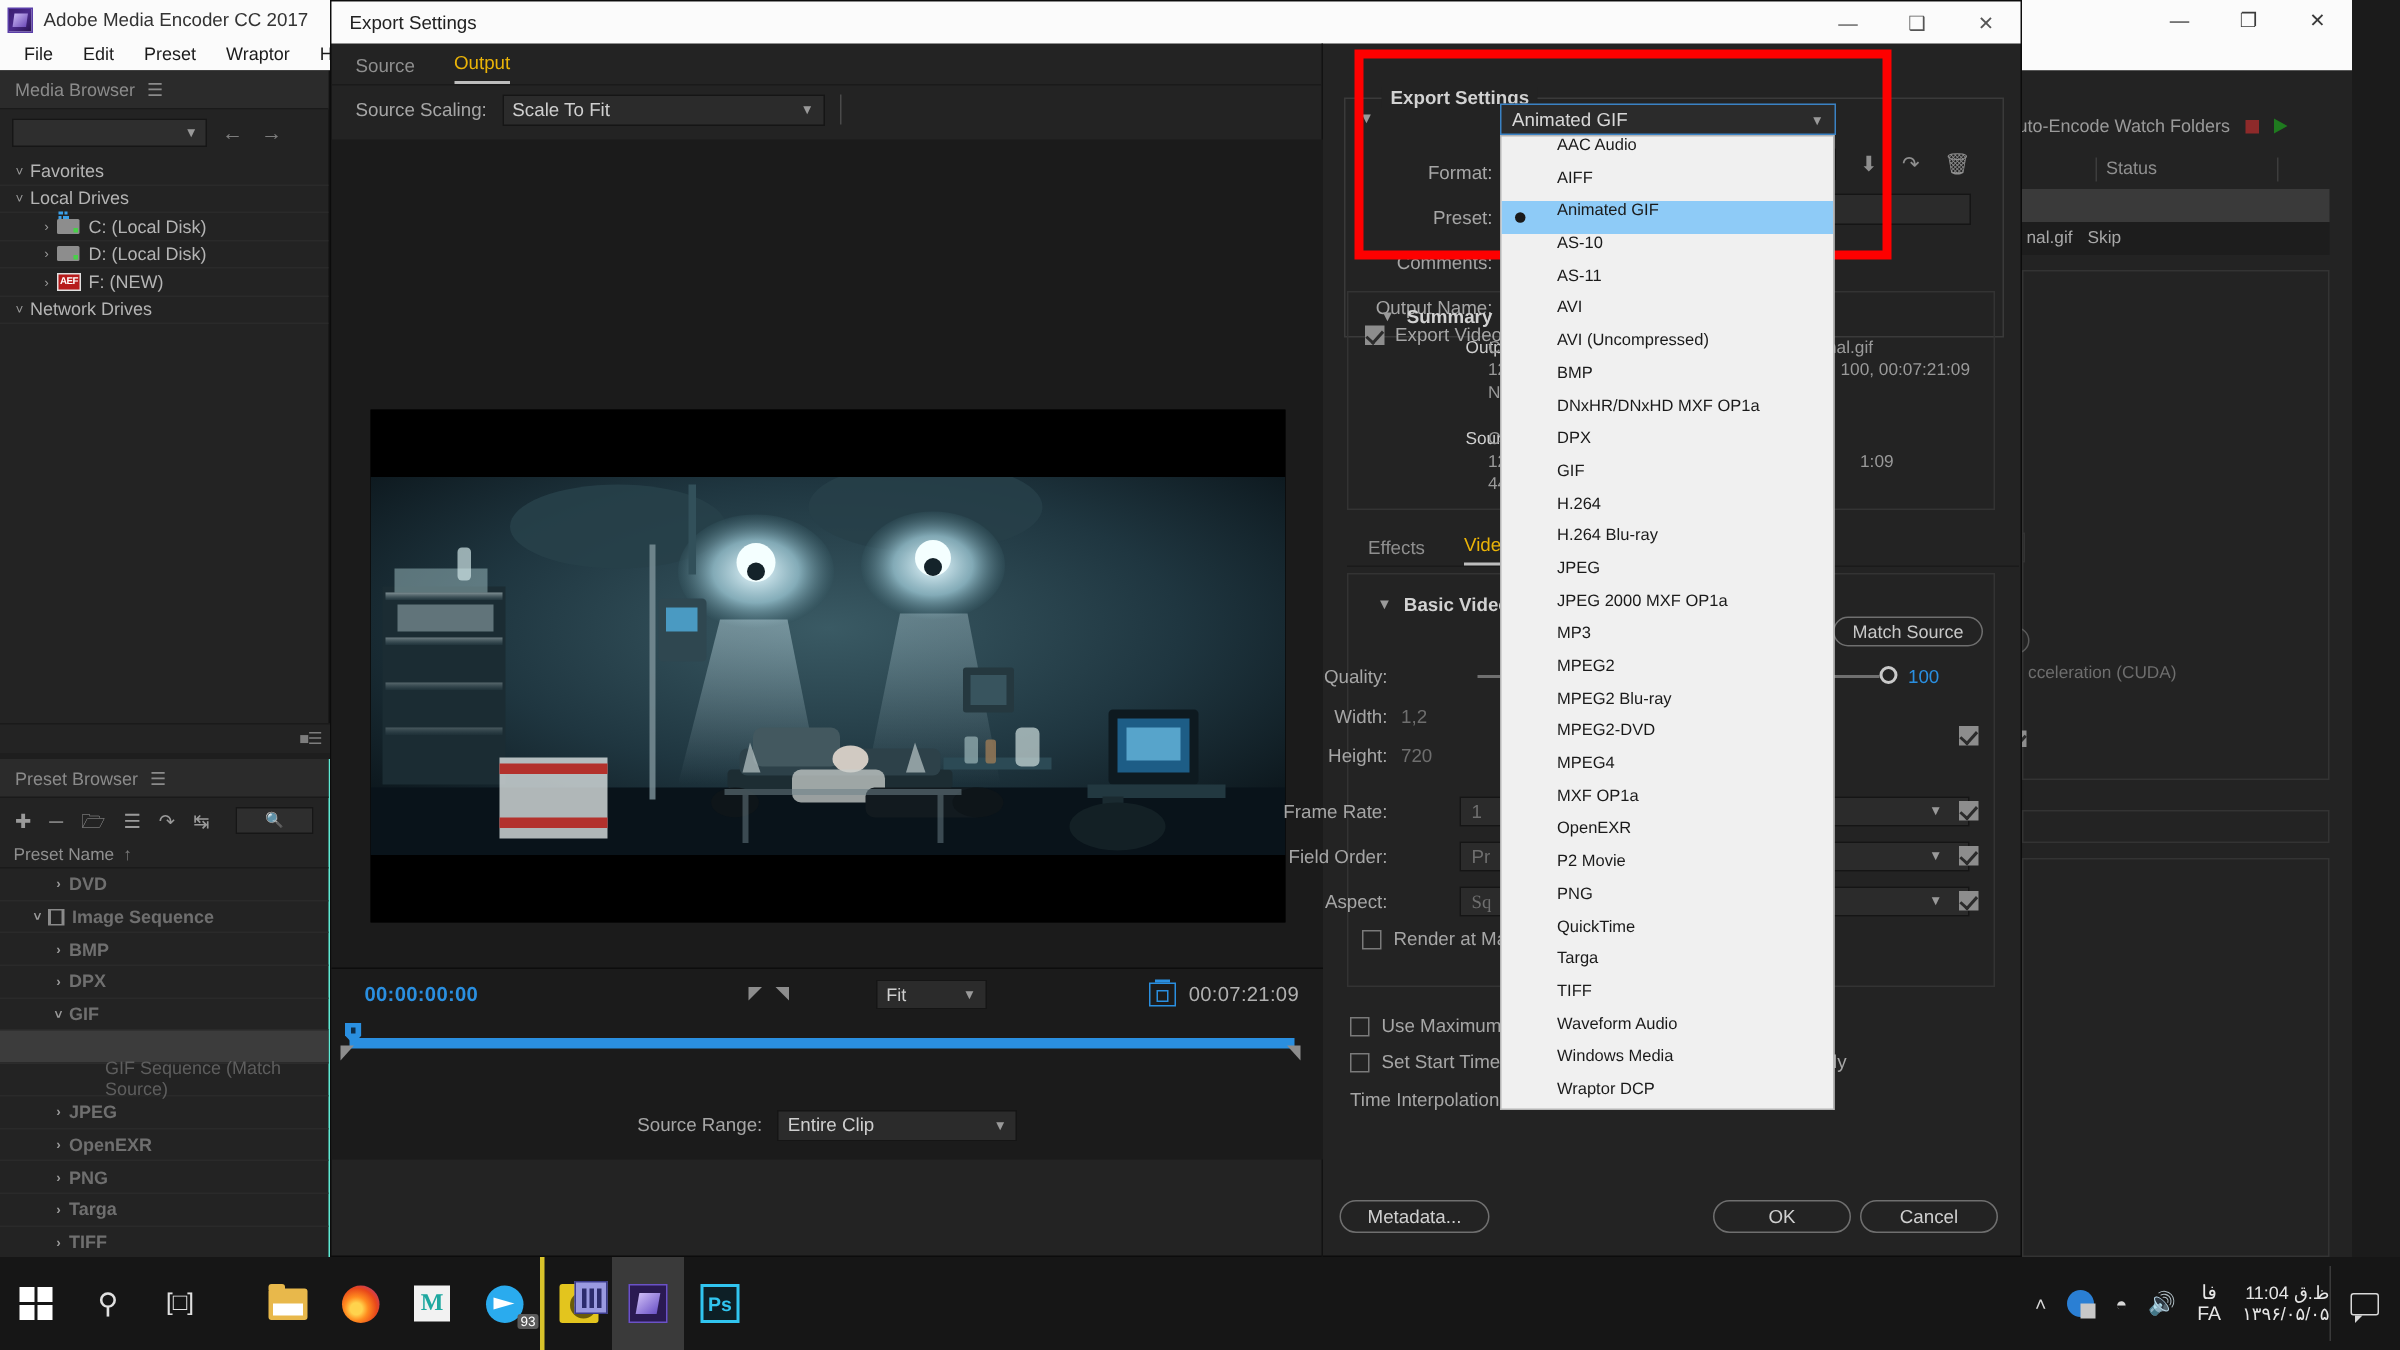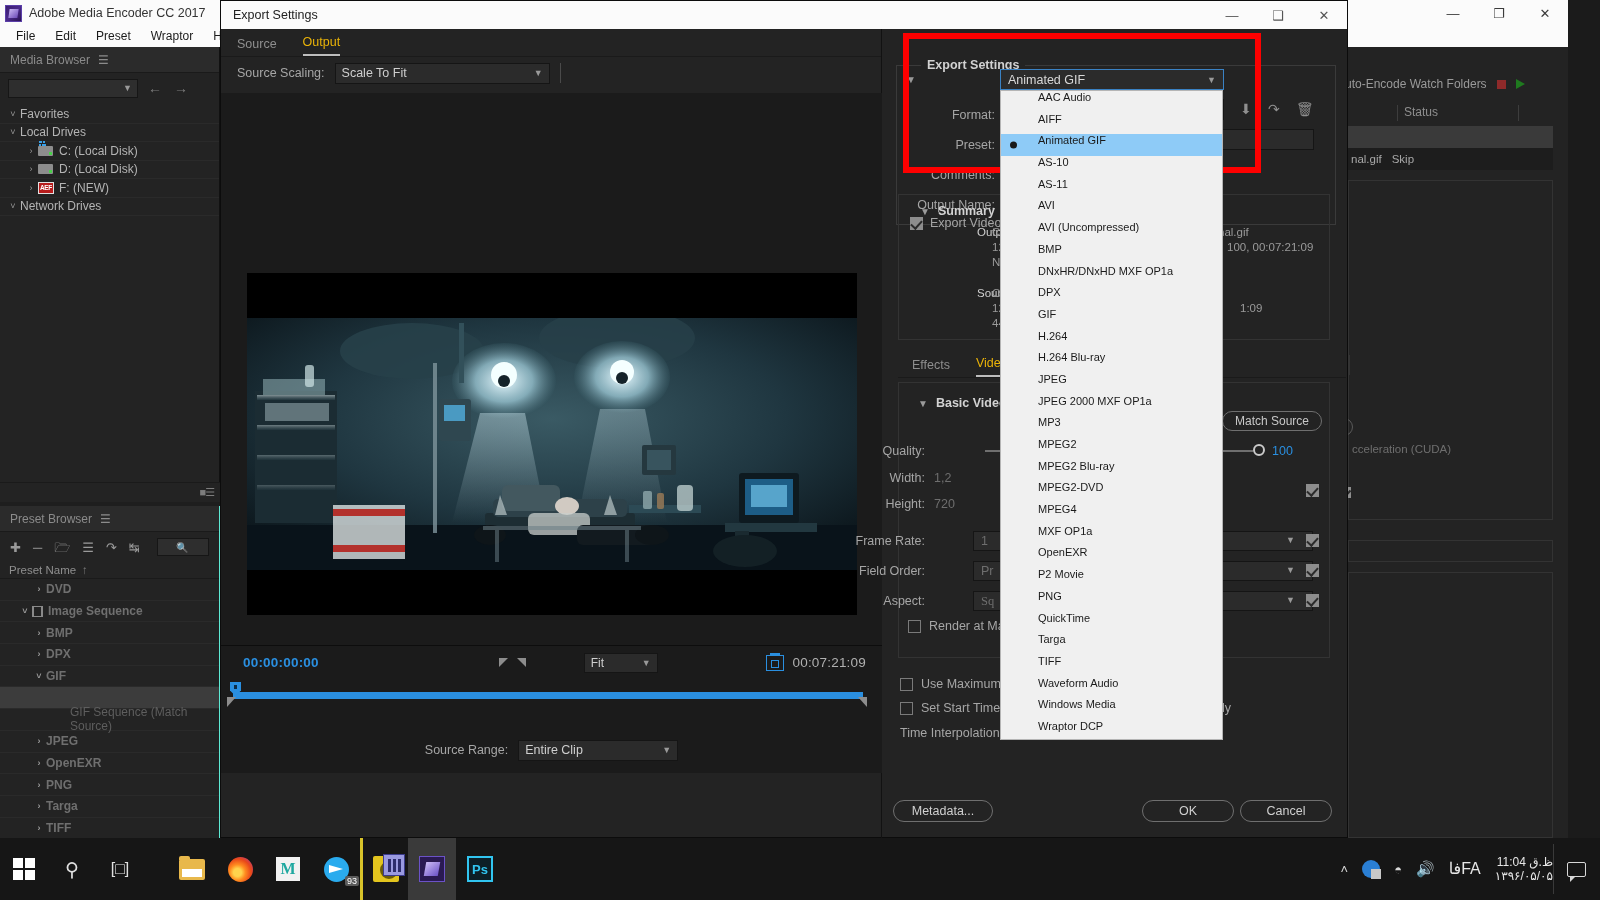--- a/index.html
+++ b/index.html
@@ -280,21 +280,21 @@
   .ic-ps { width:26px; height:26px; background:#0d1f26; border:2px solid #31c5f0;
            display:flex; align-items:center; justify-content:center; color:#31c5f0;
            font-weight:bold; font-size:13px; }
   .tray { position:absolute; right:0; bottom:0; height:62px; display:flex; align-items:center; gap:14px;
           padding-right:14px; color:#e6e6e6; font-size:12px;}
   .tray-ico { color:#d8d8d8; font-size:13px; }
   .tray-blue { width:18px; height:18px; border-radius:50%; background:#2a7fd4; position:relative;}
   .tray-blue::after{content:'';position:absolute;right:-1px;bottom:-1px;width:10px;height:10px;
      background:#c8c8c8;color:#333;font-size:7px;display:flex;align-items:center;justify-content:center;}
   .clock { display:flex; flex-direction:column; align-items:flex-end; line-height:14px; font-size:12px;}
-  .lang { display:flex; flex-direction:row; align-items:center; line-height:14px; font-size:16px;}
+  .lang { display:flex; flex-direction:column; align-items:center; line-height:14px; font-size:13px;}
   .notif { width:19px; height:15px; border:1.5px solid #d8d8d8; border-radius:2px; position:relative;}
   .notif::after{content:'';position:absolute;left:2px;bottom:-6px;width:0;height:0;
      border-left:5px solid #d8d8d8;border-bottom:5px solid transparent;}
   .tbsep { position:absolute; right:46px; bottom:6px; width:1px; height:50px; background:#3a3a3a;}
 </style>
 </head>
 <body>
 
 <div id="root">
 

